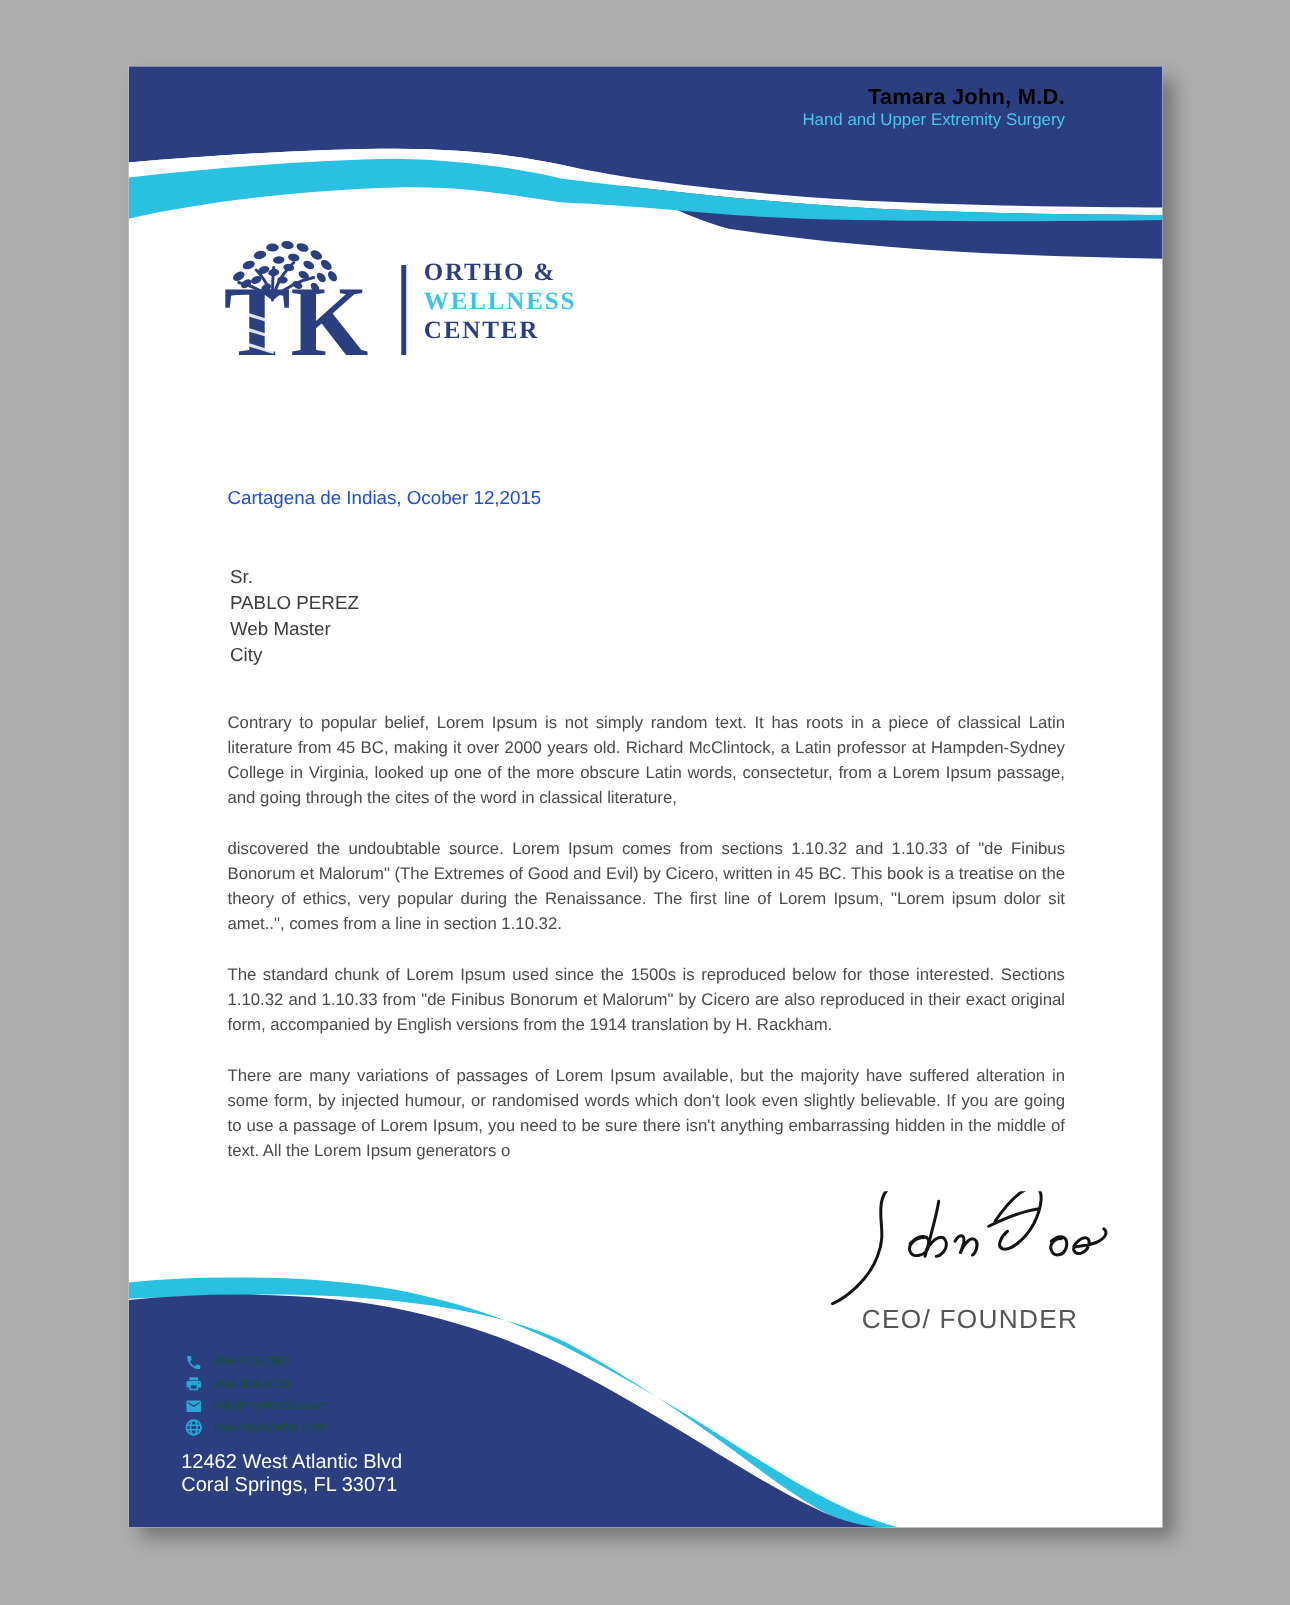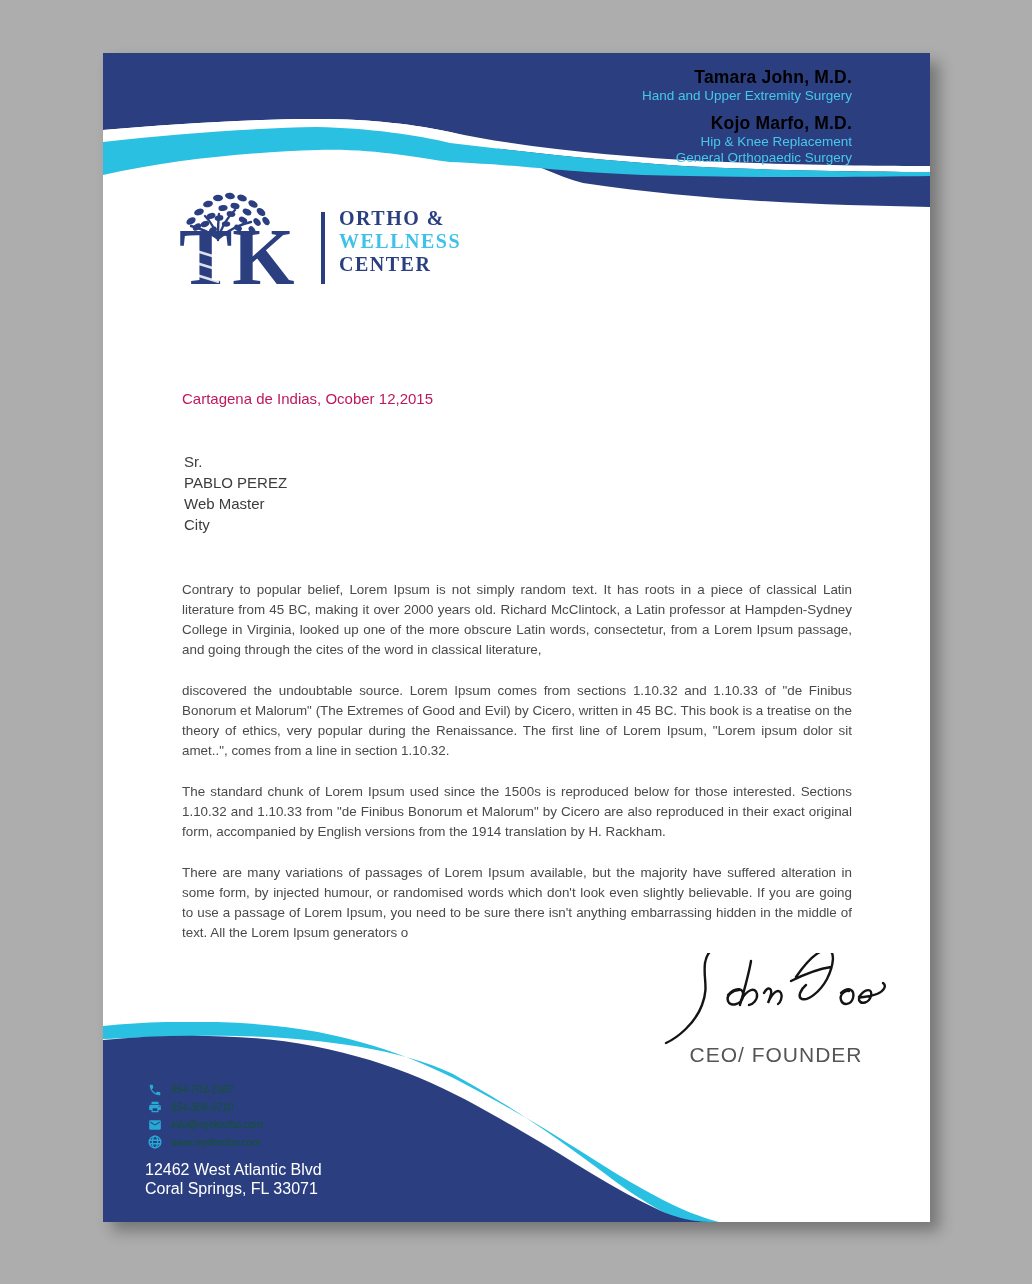--- a/index.html
+++ b/index.html
@@ -25,24 +25,24 @@
   .doc-spec{color:#46c8ea;font-size:13.5px;line-height:16.5px;}
   .doc-block{margin-bottom:7px;}
   
   .logo{position:absolute;left:74px;top:137px;display:flex;align-items:center;z-index:4;}
   .logo-mark{width:138px;height:102px;}
   .logo-divider{width:4px;height:72px;background:#2b3f80;margin:14px 14px 0 6px;}
   .logo-text{font-family:"Liberation Serif", serif;font-weight:bold;font-size:20px;line-height:23px;letter-spacing:1.5px;}
   .lt-navy{color:#2b3f80;}
   .lt-cyan{color:#3ec2ea;}
   
-  .dateline{position:absolute;left:79px;top:337px;font-size:15px;color:#be185d;}
+  .dateline{position:absolute;left:79px;top:337px;font-size:15px;color:#1d4ed8;}
   .recipient{position:absolute;left:81px;top:398px;font-size:15px;color:#3c3c3c;line-height:21px;}
   .body-text{position:absolute;left:79px;top:509px;width:670px;font-size:13.4px;line-height:20px;color:#4a4a4a;text-align:justify;}
-  .body-text p{margin:18px 0 21px 0;}
+  .body-text p{margin:6px 0 21px 0;}
   
   .sig-block{position:absolute;left:558px;top:900px;width:230px;text-align:center;}
   .sig-title{font-size:21px;color:#555555;letter-spacing:1px;margin-top:-6px;}
   
   .footer-art{position:absolute;bottom:0;left:0;width:827px;height:200px;pointer-events:none;}
   .footer-content{position:absolute;left:42px;top:1028px;z-index:5;color:#ffffff;}
   .contact-row{display:flex;align-items:center;height:17.5px;padding-left:3px;}
   .contact-icon{width:14px;height:14px;margin-right:9px;flex:0 0 14px;}
   .contact-value{font-size:10px;color:#14532d;font-style:italic;}
   .address{margin-top:10px;font-size:16px;line-height:18.5px;color:#ffffff;}
@@ -55,25 +55,20 @@
   <svg class="header-art" viewBox="0 0 827 215" preserveAspectRatio="none">
     <path fill="#2b3f80" d="M0,0 H827 V154 C720,152 600,148 480,130 C435,118 395,90 347,79 C315,72 270,66 214,66 C150,66 70,71 0,77 Z"></path>
     <path fill="#ffffff" d="M0,77 C70,71 150,66 214,66 C270,66 315,72 347,79 C420,95 520,104 600,108 C690,112 770,113 827,113 L827,119 C770,119 690,118 600,114 C520,110 430,100 347,90 C315,82 265,75 214,74 C150,75 70,81 0,89 Z"></path>
     <path fill="#29c0e2" d="M0,89 C70,81 150,75 214,74 C265,75 315,82 347,90 C430,100 520,110 600,114 C690,118 770,119 827,119 L827,123 C760,124 650,125 540,122 C460,119 420,112 347,109 C315,105 270,95 214,97 C150,99 70,106 0,122 Z"></path>
   </svg>
 
   <div class="doctors">
     <div class="doc-block">
       <div class="doc-name">Tamara John, M.D.</div>
       <div class="doc-spec">Hand and Upper Extremity Surgery</div>
-    </div>
-    <div class="doc-block">
-      <div class="doc-name">Kojo Marfo, M.D.</div>
-      <div class="doc-spec">Hip &amp; Knee Replacement</div>
-      <div class="doc-spec">General Orthopaedic Surgery</div>
     </div>
   </div>
 
   <div class="logo">
     <svg class="logo-mark" viewBox="0 0 138 102">
       <text x="2" y="94" font-family="Liberation Serif, serif" font-weight="bold" font-size="80" fill="#2b3f80">TK</text>
 
       <g stroke="#2b3f80" stroke-width="2.4" fill="none" stroke-linecap="round">
         <path d="M40,48 C38,38 34,32 28,26"></path>
         <path d="M42,48 C44,36 50,28 58,20"></path>

